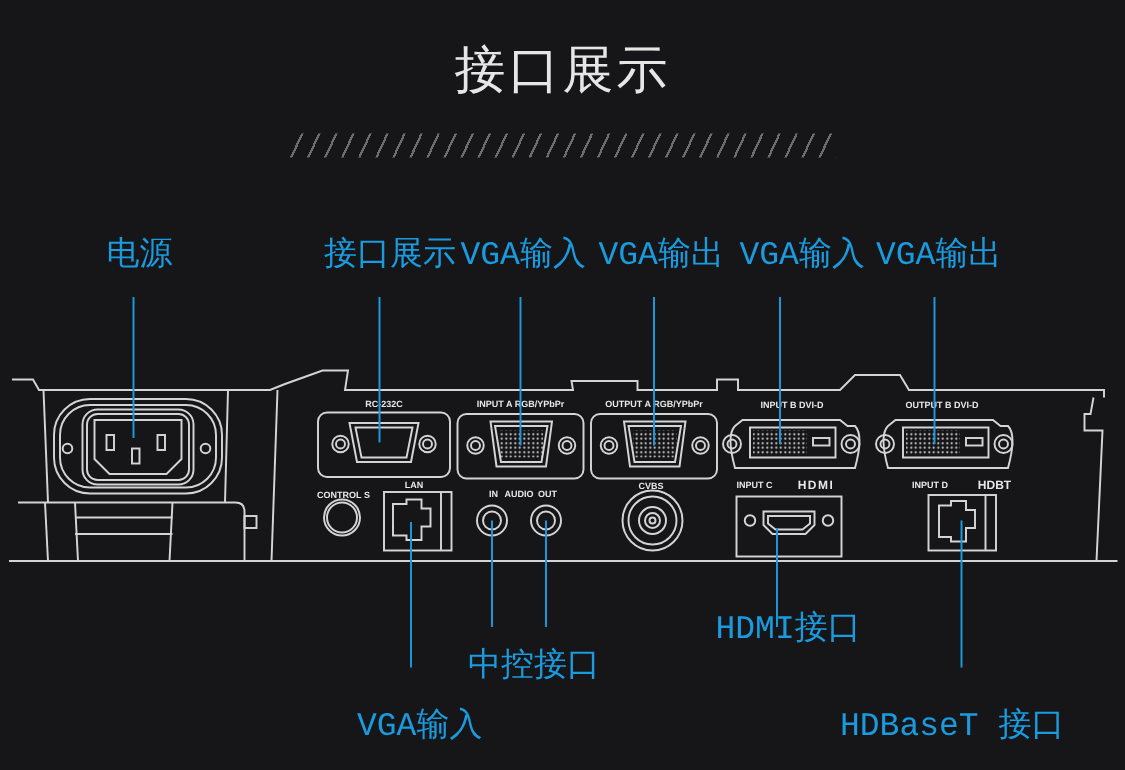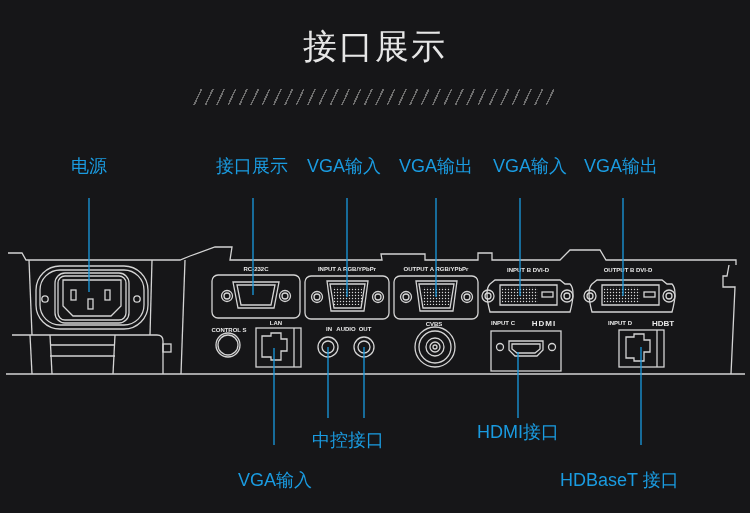--- a/index.html
+++ b/index.html
@@ -9,41 +9,41 @@
   }
   .title {
     position: absolute; left: 0; width: 750px; top: 24px; text-align: center;
     color: #e6e6e6; font-size: 34px; letter-spacing: 2px; font-weight: normal;
   }
   .stripes {
     position: absolute; left: 193px; top: 89px; width: 364px; height: 16px;
     background: repeating-linear-gradient(115deg, transparent 0 7px, #6d6d6d 7px 8.5px, transparent 8.5px 10.3px);
   }
   .label {
-    position: absolute; color: #1a9be0; font-size: 18px; white-space: nowrap;
-    font-family: Liberation Sans, sans-serif;
+    position: absolute; color: #1a9be0; font-size: 22px; white-space: nowrap;
+    font-family: Liberation Mono, monospace;
   }
   svg#panel { position: absolute; left: 0; top: 0; }
   svg text { font-family: "Liberation Sans", sans-serif; font-weight: bold; fill: #e8e8e8; }
 </style>
 </head>
 <body>
 
 <div class="title">接口展示</div>
 <div class="stripes"></div>
 
 <div class="label" style="left:71px; top:154px;">电源</div>
 <div class="label" style="left:216px; top:154px;">接口展示</div>
 <div class="label" style="left:307px; top:154px;">VGA输入</div>
 <div class="label" style="left:399px; top:154px;">VGA输出</div>
 <div class="label" style="left:493px; top:154px;">VGA输入</div>
 <div class="label" style="left:584px; top:154px;">VGA输出</div>
 
 <div class="label" style="left:312px; top:428px;">中控接口</div>
-<div class="label" style="left:477px; top:420px;text-align:center;">HDMI接口</div>
+<div class="label" style="left:477px; top:403px;text-align:center;">HDMI接口</div>
 <div class="label" style="left:238px; top:468px;">VGA输入</div>
 <div class="label" style="left:560px; top:468px;">HDBaseT 接口</div>
 
 <svg id="panel" width="750" height="513" viewBox="0 0 750 513">
   <defs>
     <pattern id="dots" width="3" height="3" patternUnits="userSpaceOnUse">
       <circle cx="1.5" cy="1.5" r="0.7" fill="#d9d9d9"></circle>
     </pattern>
   </defs>
   <g fill="none" stroke="#d4d4d4" stroke-width="1.3">

